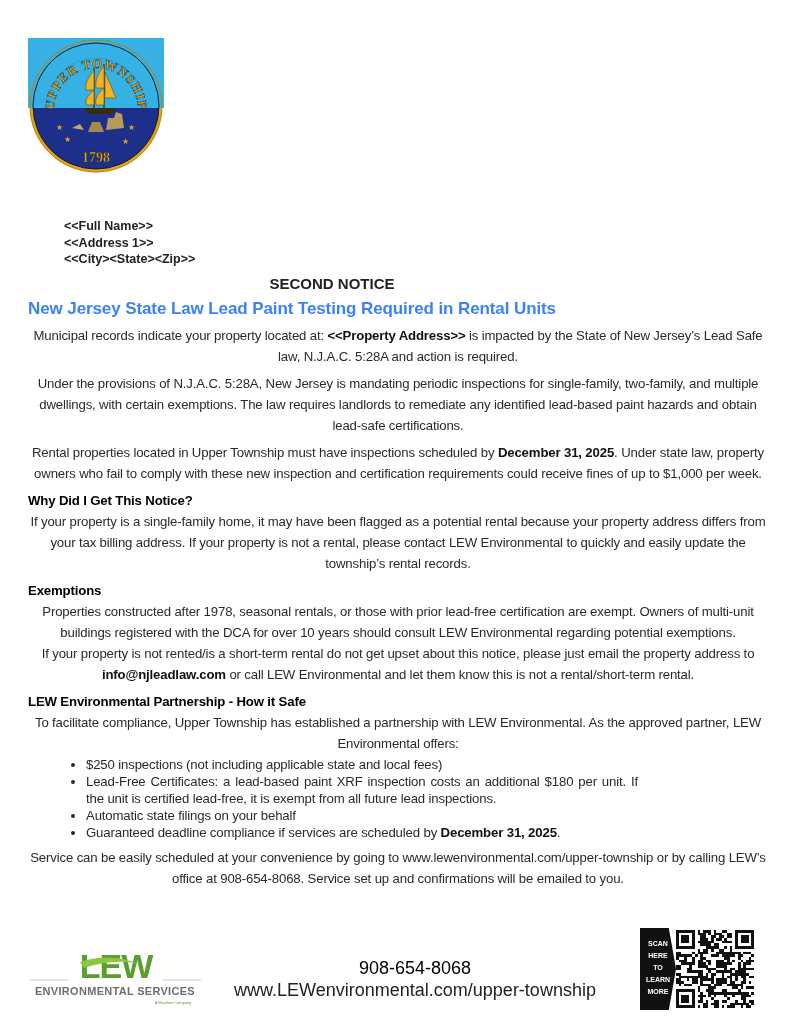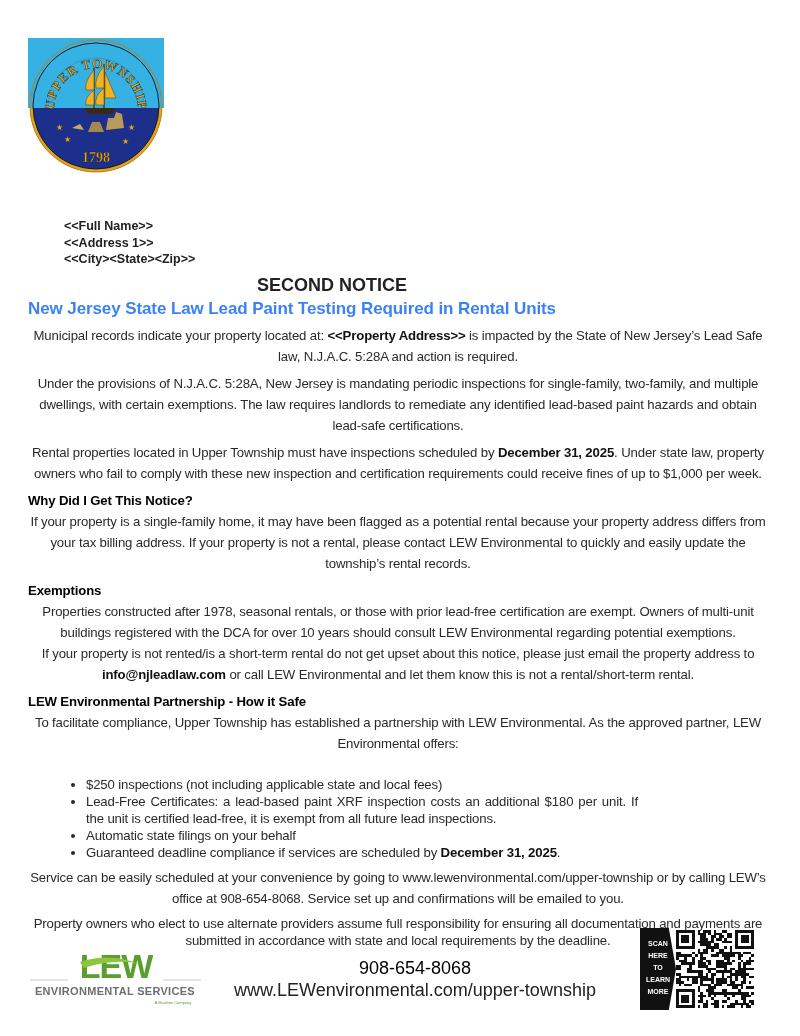--- a/index.html
+++ b/index.html
@@ -1,25 +1,25 @@
 <!DOCTYPE html>
 <html><head>
 <meta charset="utf-8">
 <style>
   html, body { margin:0; padding:0; background:#ffffff; }
   body { width:800px; height:1036px; position:relative; overflow:hidden;
          font-family:"Liberation Sans", sans-serif; color:#222; }
   .seal { position:absolute; left:28px; top:38px; width:136px; height:136px; }
   .address { position:absolute; left:64px; top:218px; font-weight:bold; font-size:12.5px; line-height:16.5px; color:#222; }
-  .notice-title { position:absolute; left:0; width:664px; top:275px; text-align:center; font-weight:bold; font-size:18px; }
+  .notice-title { position:absolute; left:0; width:664px; top:275px; text-align:center; font-weight:bold; font-size:15px; }
   .main-title { position:absolute; left:28px; top:299px; font-weight:bold; font-size:17px; color:#3b82f6; letter-spacing:-0.1px; }
   .content { position:absolute; left:28px; top:325px; width:740px; font-size:13.2px; line-height:21px; color:#2a2a2a; letter-spacing:-0.15px; }
   .content p { margin:0 0 6px 0;text-align:center; }
   .content h3 { margin:0; font-size:13.2px; font-weight:bold; line-height:21px; color:#000000; }
-  .content ul { margin:22px 0 6px 0; padding-left:58px; }
+  .content ul { margin:2px 0 6px 0; padding-left:58px; }
   .content li { line-height:17px; margin-bottom:0; }
   b { color:#111; }
   .footer-phone { position:absolute; left:245px; width:340px; top:957px; text-align:center; font-size:18px; line-height:22px; color:#000000; }
   .footer-url { position:absolute; left:225px; width:380px; top:979px; text-align:center; font-size:18px; line-height:22px; color:#222; }
   .lew-logo { position:absolute; left:28px; top:948px; width:175px; height:62px; }
   .scan-tag { position:absolute; left:640px; top:928px; width:36px; height:82px; background:#111; color:#fff;
               font-size:7px; font-weight:bold; text-align:center; line-height:12px; padding-top:10px; box-sizing:border-box;
               clip-path: polygon(0 0, 80% 0, 100% 50%, 80% 100%, 0 100%); }
   .scan-tag span { display:block; }
   .qr { position:absolute; left:676px; top:930px; width:78px; height:78px; }
@@ -98,21 +98,20 @@
 
   <h3>LEW Environmental Partnership - How it Safe</h3>
   <p style="margin-bottom:0">To facilitate compliance, Upper Township has established a partnership with LEW Environmental. As the approved partner, LEW Environmental offers:</p>
   <ul>
     <li>$250 inspections (not including applicable state and local fees)</li>
     <li style="padding-right:130px; text-align:justify">Lead-Free Certificates: a lead-based paint XRF inspection costs an additional $180 per unit. If the unit is certified lead-free, it is exempt from all future lead inspections.</li>
     <li>Automatic state filings on your behalf</li>
     <li><span>Guaranteed deadline compliance if services are scheduled by </span><b>December 31, 2025</b><span>.</span></li>
   </ul>
   <p>Service can be easily scheduled at your convenience by going to www.lewenvironmental.com/upper-township or by calling LEW’s office at 908-654-8068. Service set up and confirmations will be emailed to you.</p>
-  <p style="line-height:17px">Property owners who elect to use alternate providers assume full responsibility for ensuring all documentation and payments are submitted in accordance with state and local requirements by the deadline.</p>
 </div>
 
 <svg class="lew-logo" viewBox="0 0 175 62">
   <line x1="2" y1="32" x2="40" y2="32" stroke="#bbb" stroke-width="0.8"></line>
   <line x1="135" y1="32" x2="173" y2="32" stroke="#bbb" stroke-width="0.8"></line>
   <text x="88" y="30" text-anchor="middle" font-family="'Liberation Sans', sans-serif" font-size="34" font-weight="bold" fill="#5a9e2f" letter-spacing="-1">LEW</text>
   <path d="M52 14 Q80 4 112 16 Q86 10 56 20 Z" fill="#8cc63f"></path>
   <text x="87" y="47" text-anchor="middle" font-family="'Liberation Sans', sans-serif" font-size="11" font-weight="bold" fill="#6d6e71" letter-spacing="0.3">ENVIRONMENTAL SERVICES</text>
   <text x="145" y="56" text-anchor="middle" font-family="'Liberation Sans', sans-serif" font-size="4" fill="#5a9e2f">A Mainline Company</text>
 </svg>

